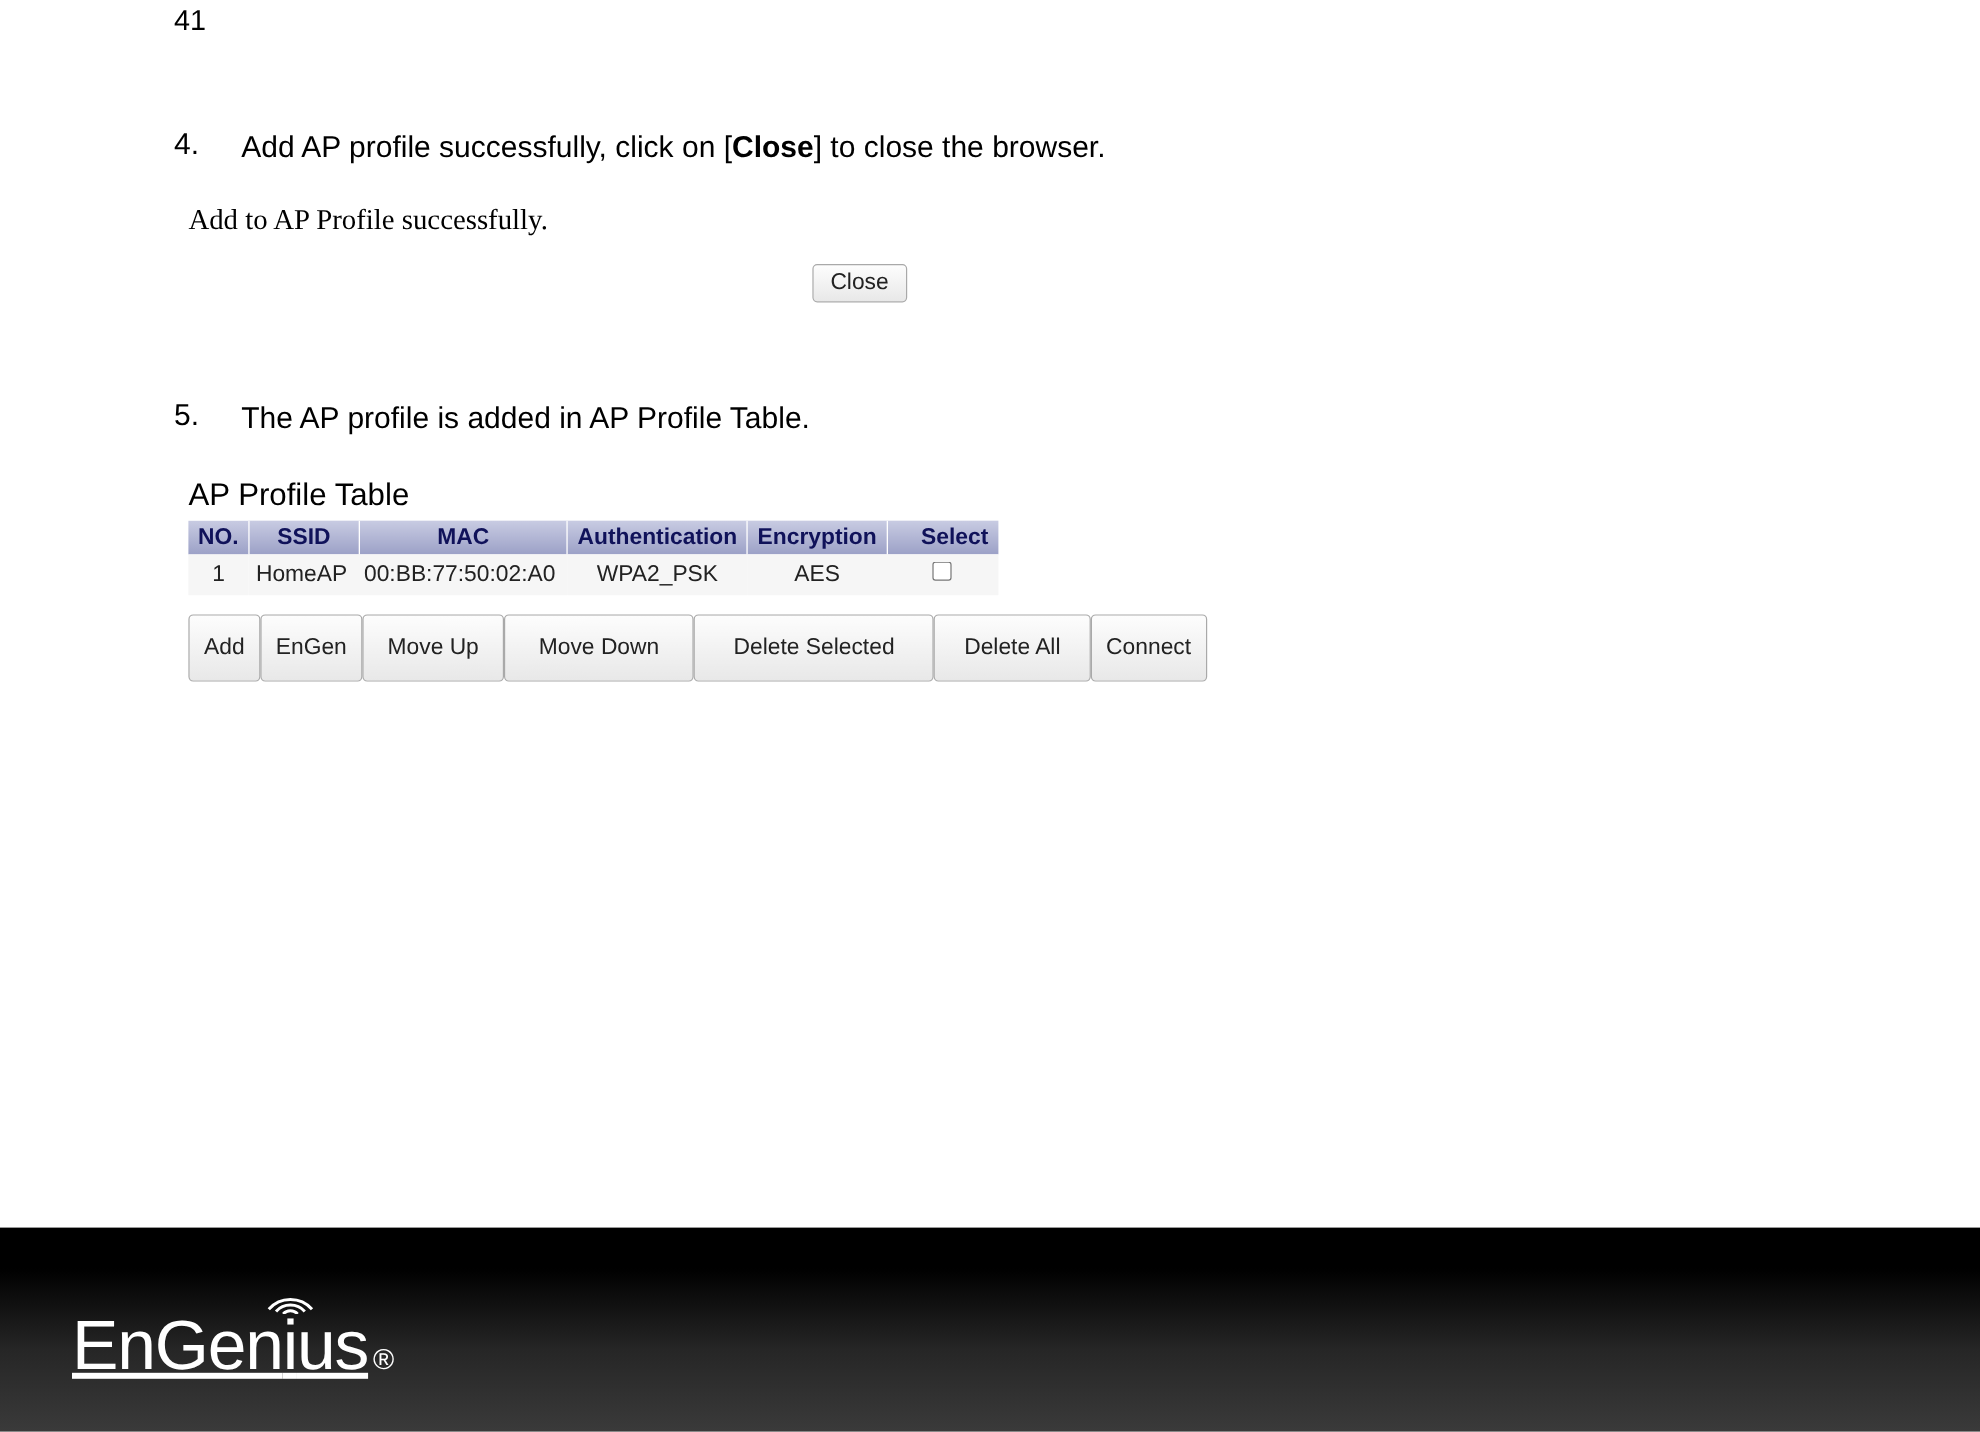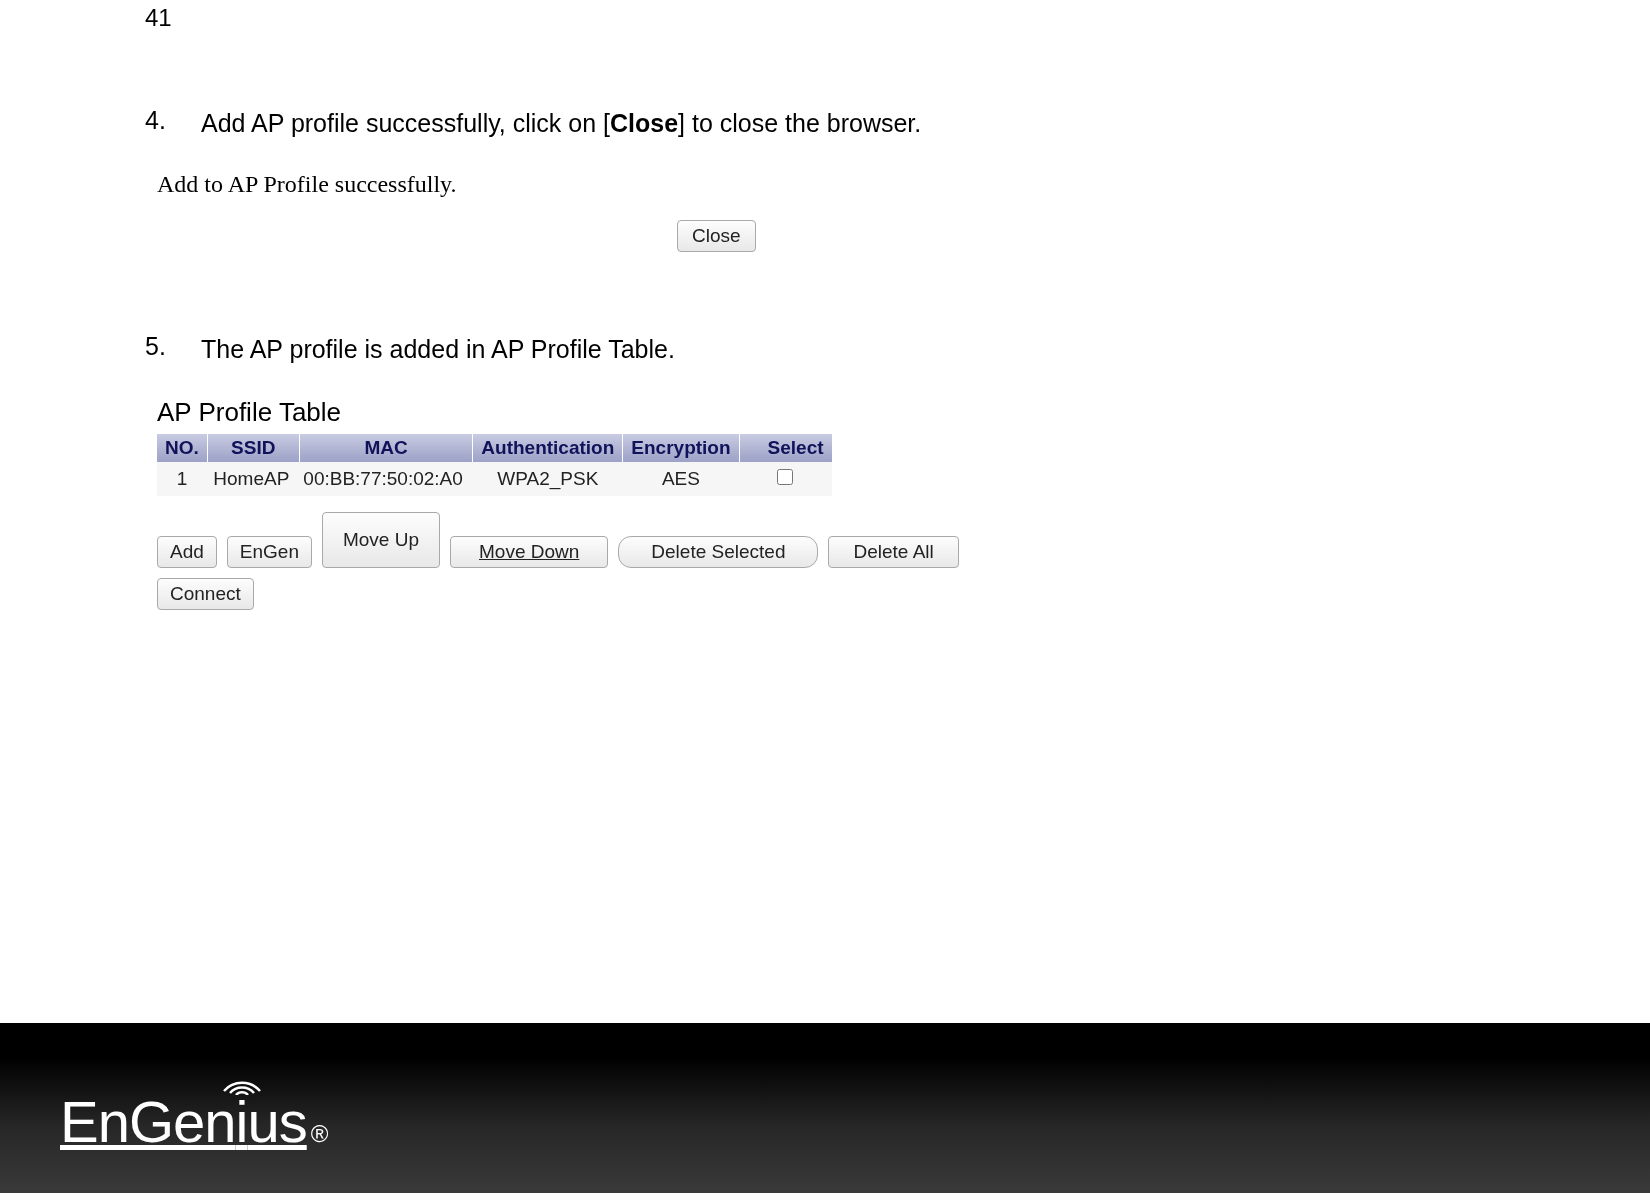--- a/index.html
+++ b/index.html
@@ -89,37 +89,35 @@
     .ap-table td:nth-child(2) { text-align: left; padding-left: 6px; }
     .ap-table td:nth-child(3) { text-align: left; padding-left: 4px; }
     .checkbox-cell input {
       width: 16px;
       height: 16px;
     }
     .btn-row {
       margin-top: 16px;
       display: flex;
       flex-wrap: wrap;
-      gap: 10px;
       max-width: 850px;
-      align-items: flex-end;
     }
     .ui-btn {
       font-family: Arial, sans-serif;
       font-size: 19px;
       color: #222;
       background: linear-gradient(to bottom, #fdfdfd, #e8e8e8);
       border: 1px solid #a9a9a9;
       border-radius: 4px;
       padding: 4px 12px;
       cursor: pointer;
     }
     .ui-btn.w-moveup { padding: 16px 20px; }
-    .ui-btn.w-movedown { padding: 4px 28px; text-decoration: underline; }
-    .ui-btn.w-delsel { padding: 4px 32px; border-radius: 13px; }
+    .ui-btn.w-movedown { padding: 4px 28px; }
+    .ui-btn.w-delsel { padding: 4px 32px; }
     .ui-btn.w-delall { padding: 4px 24px; }
     .ui-btn.w-close { padding: 4px 14px; }
     .footer {
       position: absolute;
       bottom: 0;
       left: 0;
       width: 1650px;
       height: 170px;
       background: linear-gradient(to bottom, #000000 0%, #000000 20%, #262626 60%, #3a3a3a 100%);
     }

